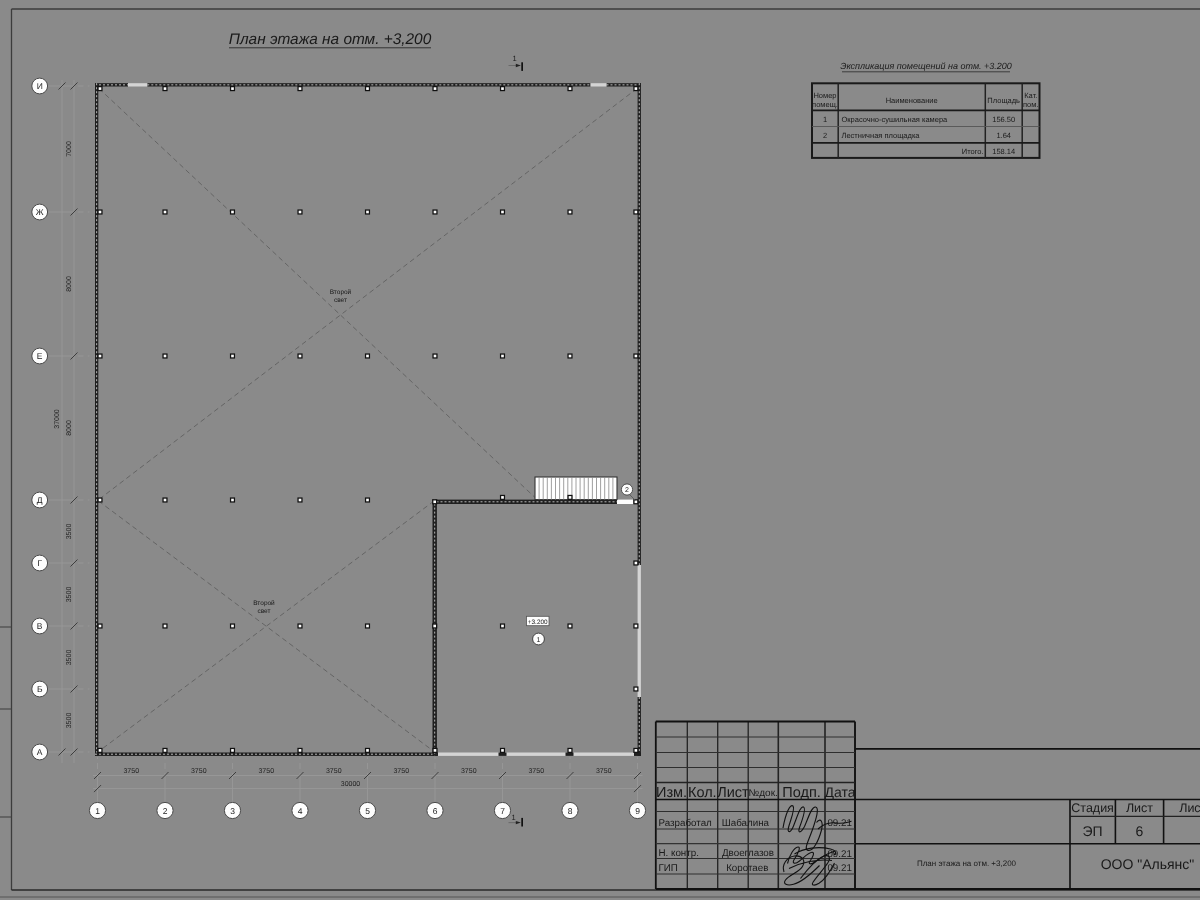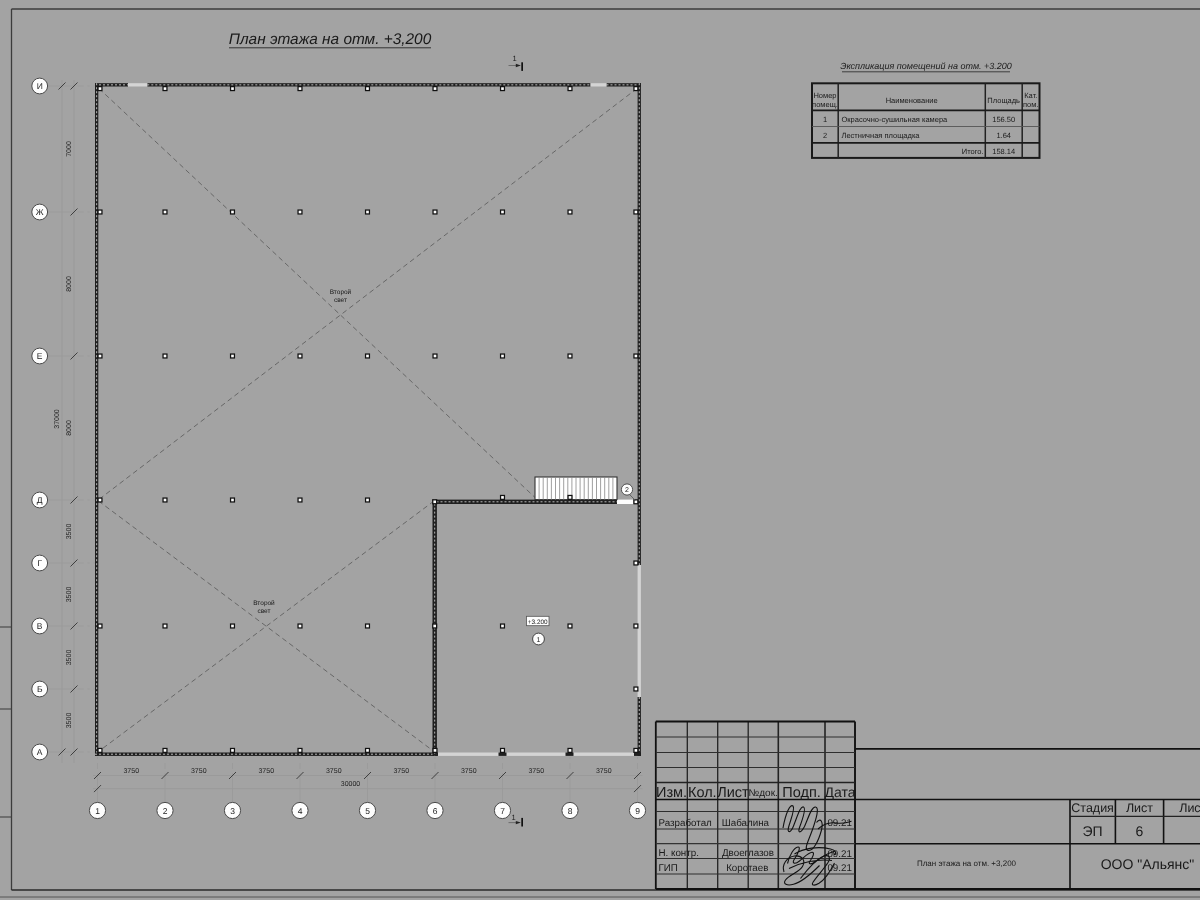--- a/index.html
+++ b/index.html
@@ -1,14 +1,14 @@
 <!DOCTYPE html>
 <html><head><meta charset="utf-8"><style>
 html,body{margin:0;padding:0;background:#fff}
-#page{position:relative;width:1200px;height:900px;background:#a3a3a3;overflow:hidden;filter:grayscale(1)}
+#page{position:relative;width:1200px;height:900px;background:#0ea5e9;overflow:hidden;filter:grayscale(1)}
 </style></head><body>
 <div id="page">
 <svg width="1200" height="900" viewBox="0 0 1200 900" font-family="Liberation Sans, sans-serif" text-rendering="geometricPrecision">
 
 <g>
 <line x1="11.5" y1="9" x2="1200" y2="9" stroke="#3c3c3c" stroke-width="1.3" stroke-linecap="butt"></line>
 <line x1="11.5" y1="9" x2="11.5" y2="890" stroke="#3c3c3c" stroke-width="1.3" stroke-linecap="butt"></line>
 <line x1="11.5" y1="890" x2="1200" y2="890" stroke="#2a2a2a" stroke-width="1.6" stroke-linecap="butt"></line>
 <line x1="0" y1="897" x2="1200" y2="897" stroke="#555" stroke-width="1.0" stroke-linecap="butt"></line>
 </g>

